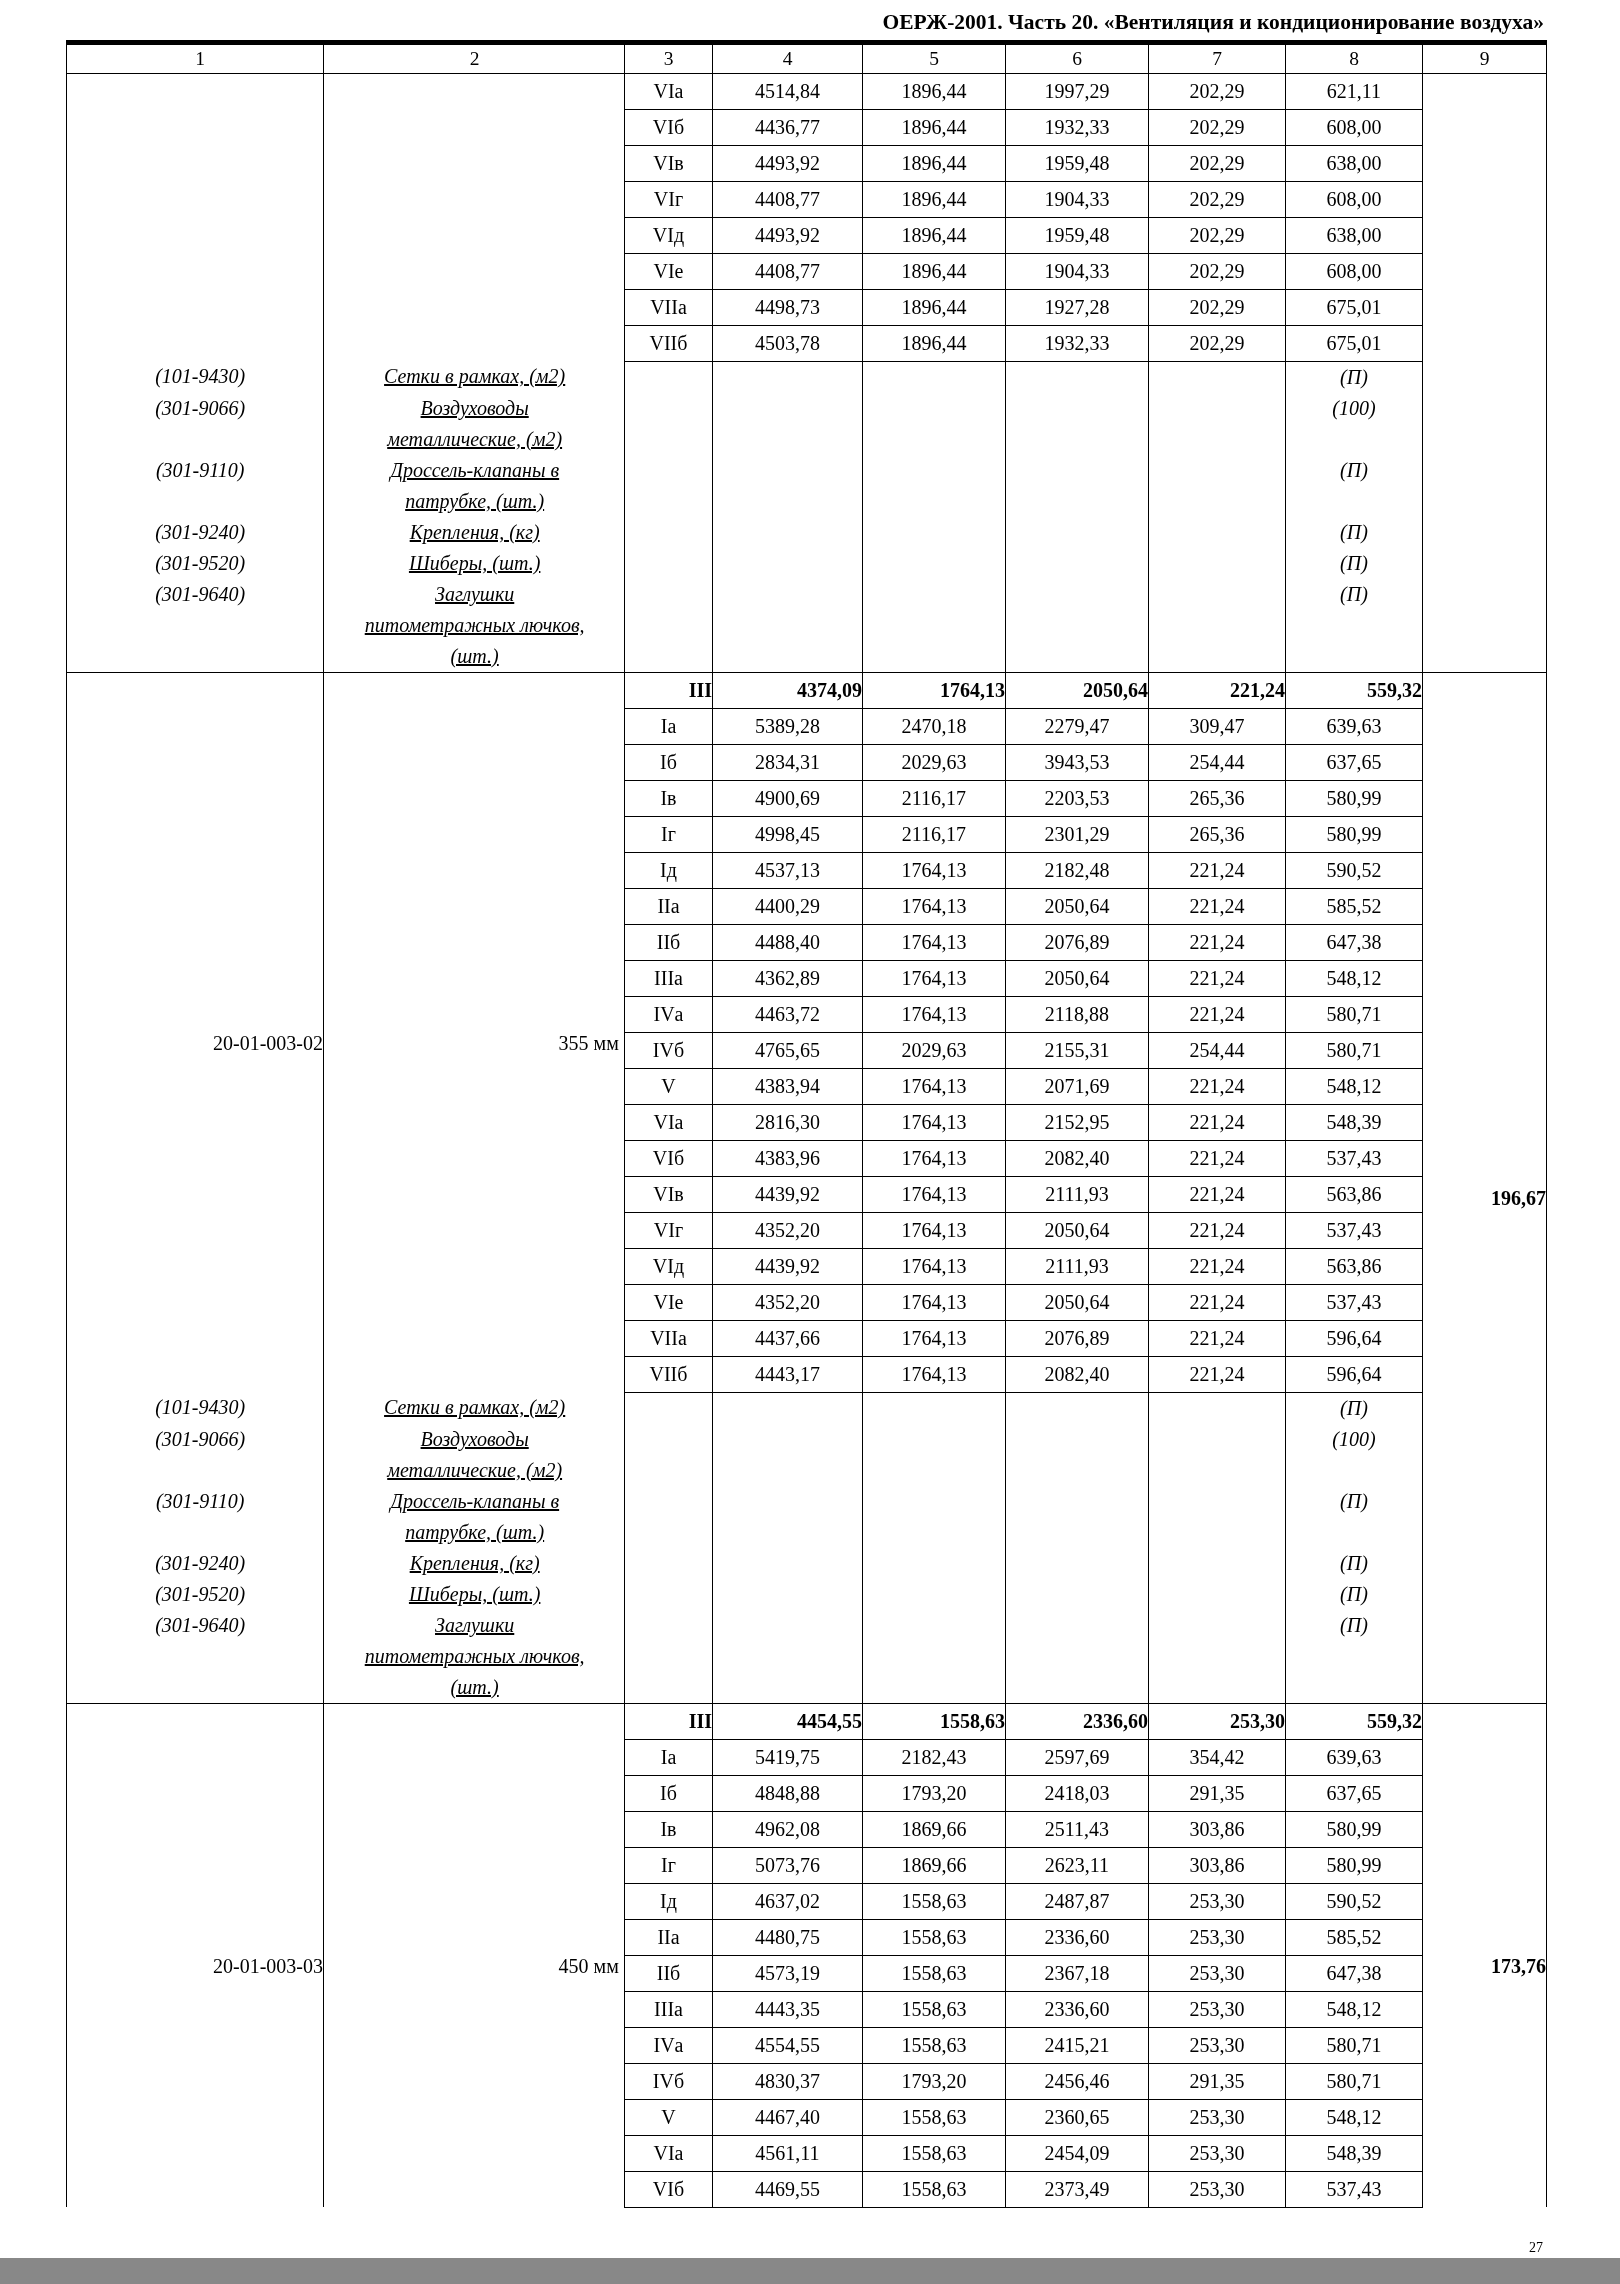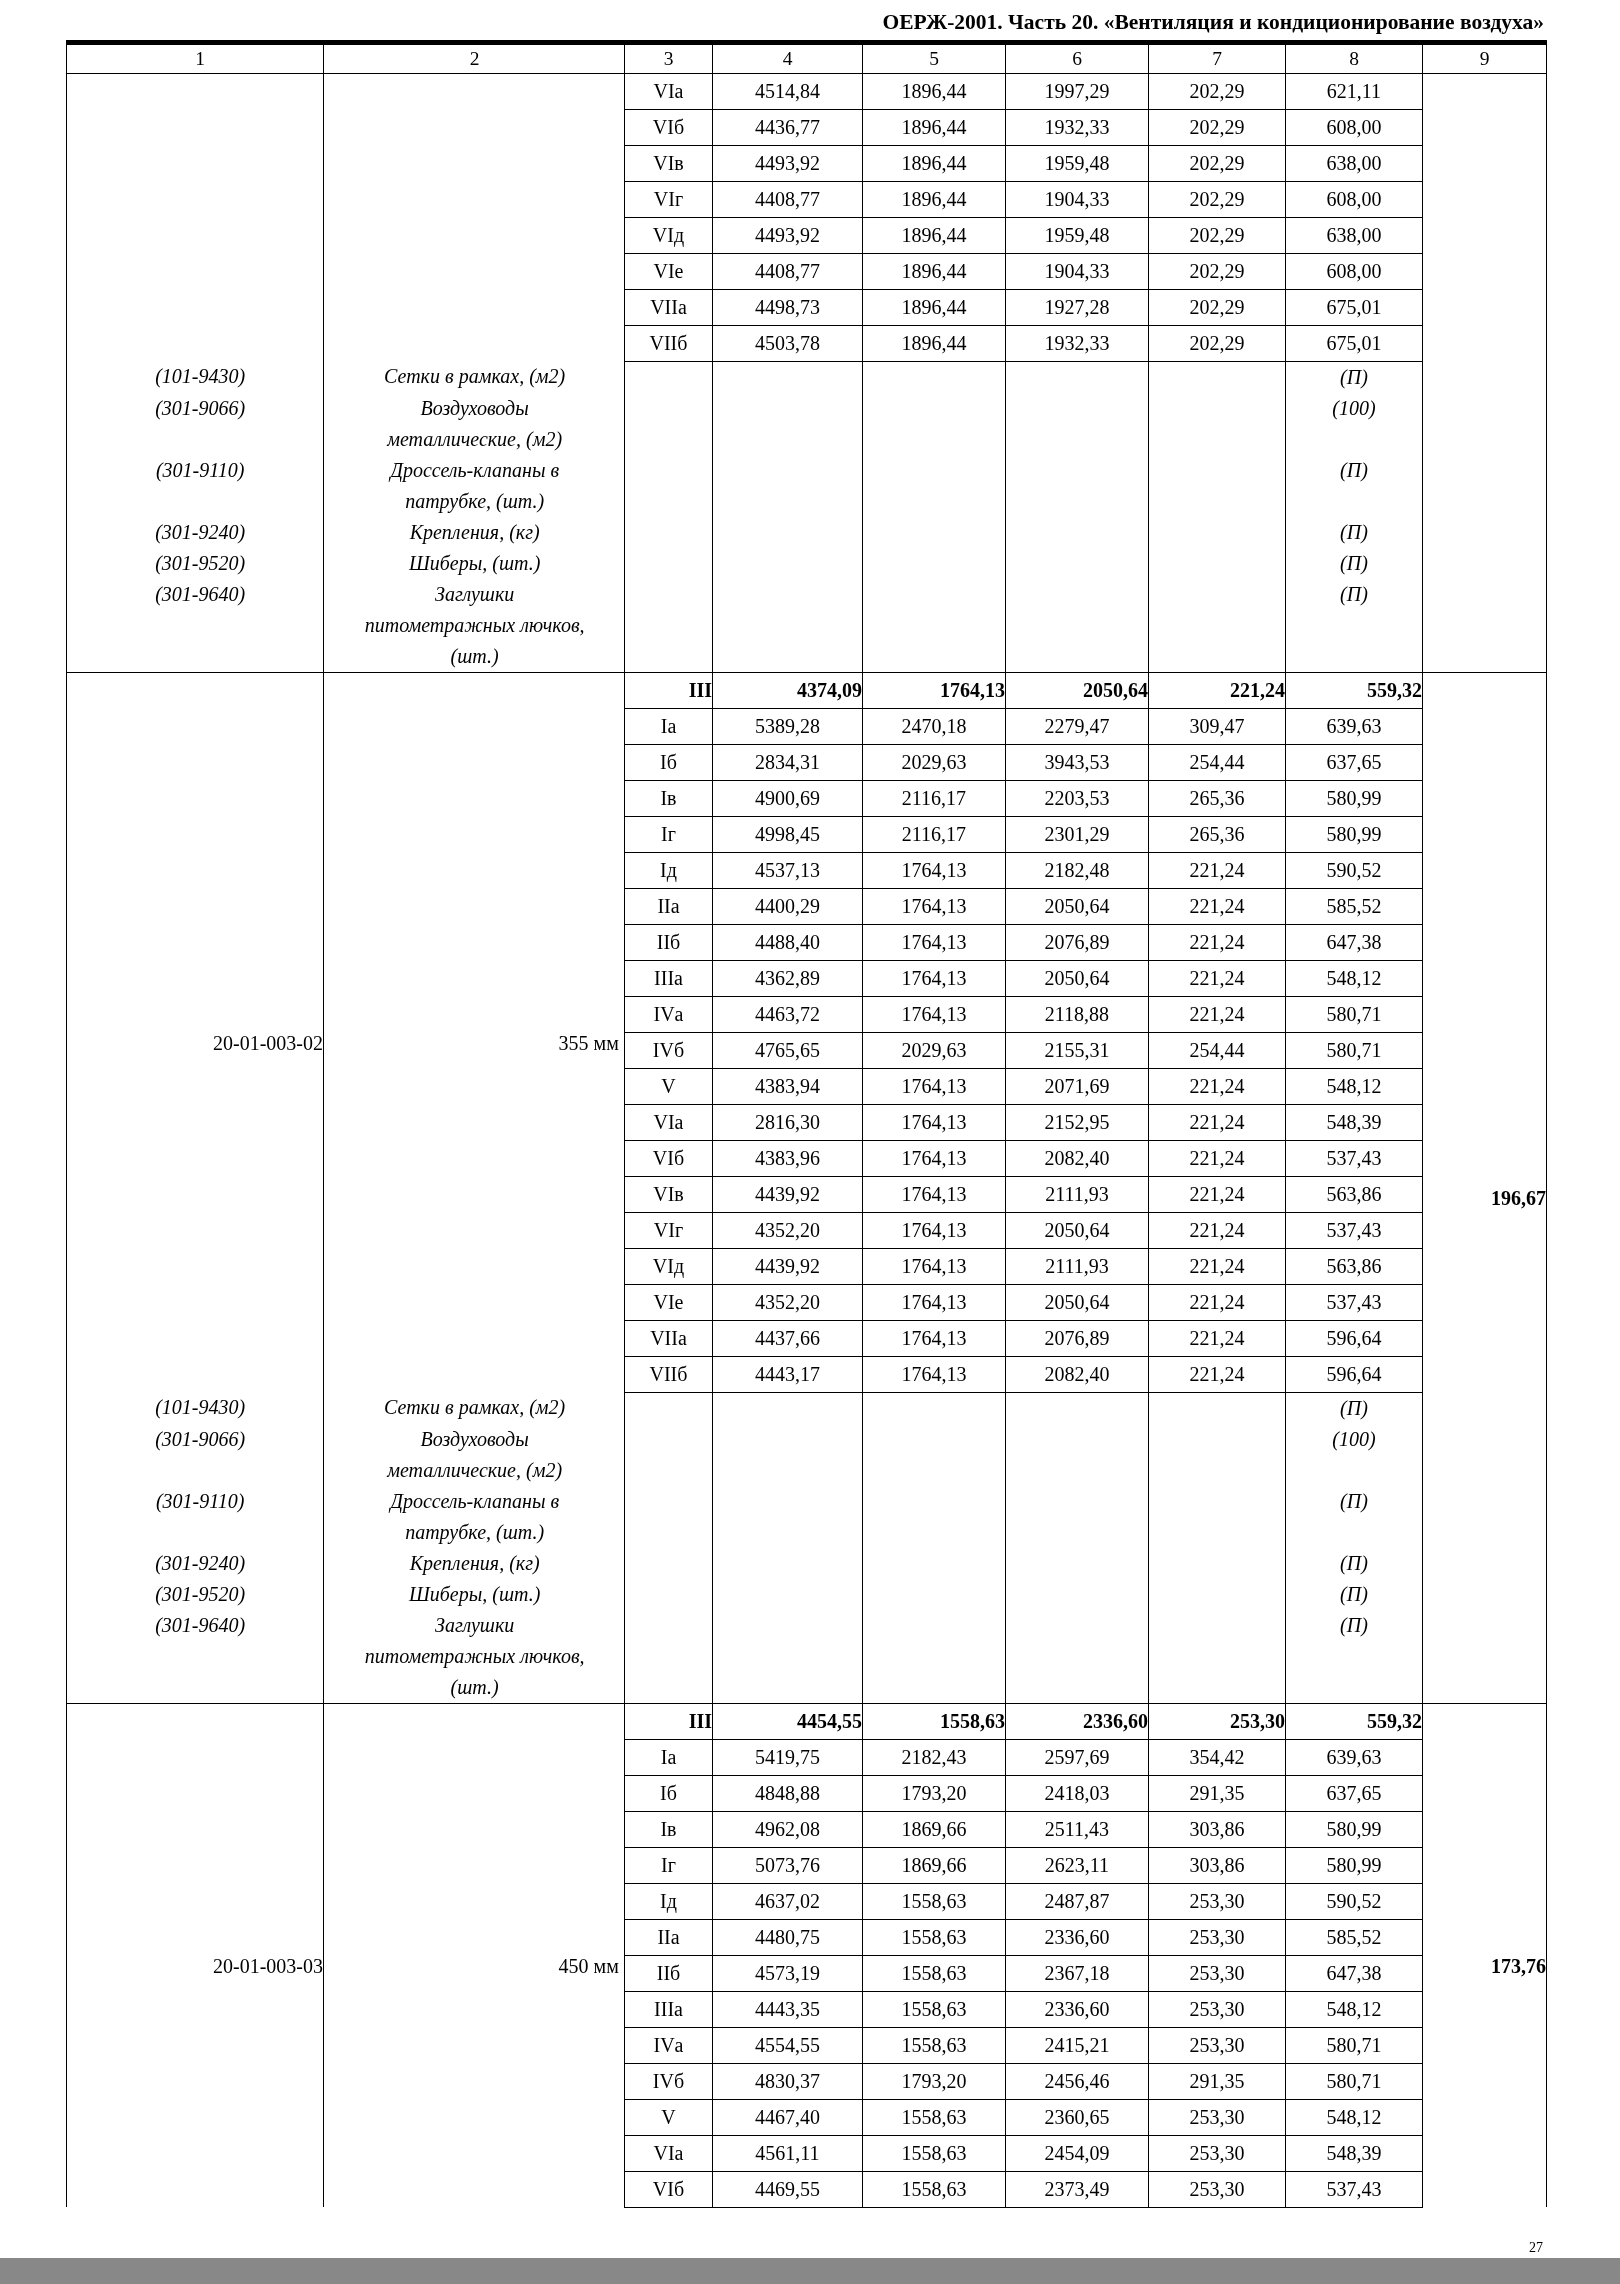--- a/index.html
+++ b/index.html
@@ -42,21 +42,21 @@
   tr.hdr td { border-bottom: 1.3px solid #000; font-size: 19.5px; }
   tr.vr  { height: 36px; }
   tr.vr td.b { border-bottom: 1.3px solid #000; }
   tr.ts td { border-top: 1.3px solid #000; text-align: right; }
   td.c1 { text-align: left; padding-left: 10.4px; }
   td.c2 { text-align: left; padding-left: 6.5px; padding-right: 5.2px; }
   td.top { vertical-align: top; padding-top: 21px; }
   td.bold { font-weight: bold; }
   td.it { font-style: italic; margin-top: 23px; }
   tr.rr td { vertical-align: top; line-height: 31px; }
-  tr.rr td.c2 { white-space: pre-line; }
+  tr.rr td.c2 { white-space: pre-line; text-decoration: underline; }
   .page-number {
     position: absolute;
     top: 2240px;
     right: 77px;
     font-size: 14px;
   }
 </style>
 </head>
 <body>
 

